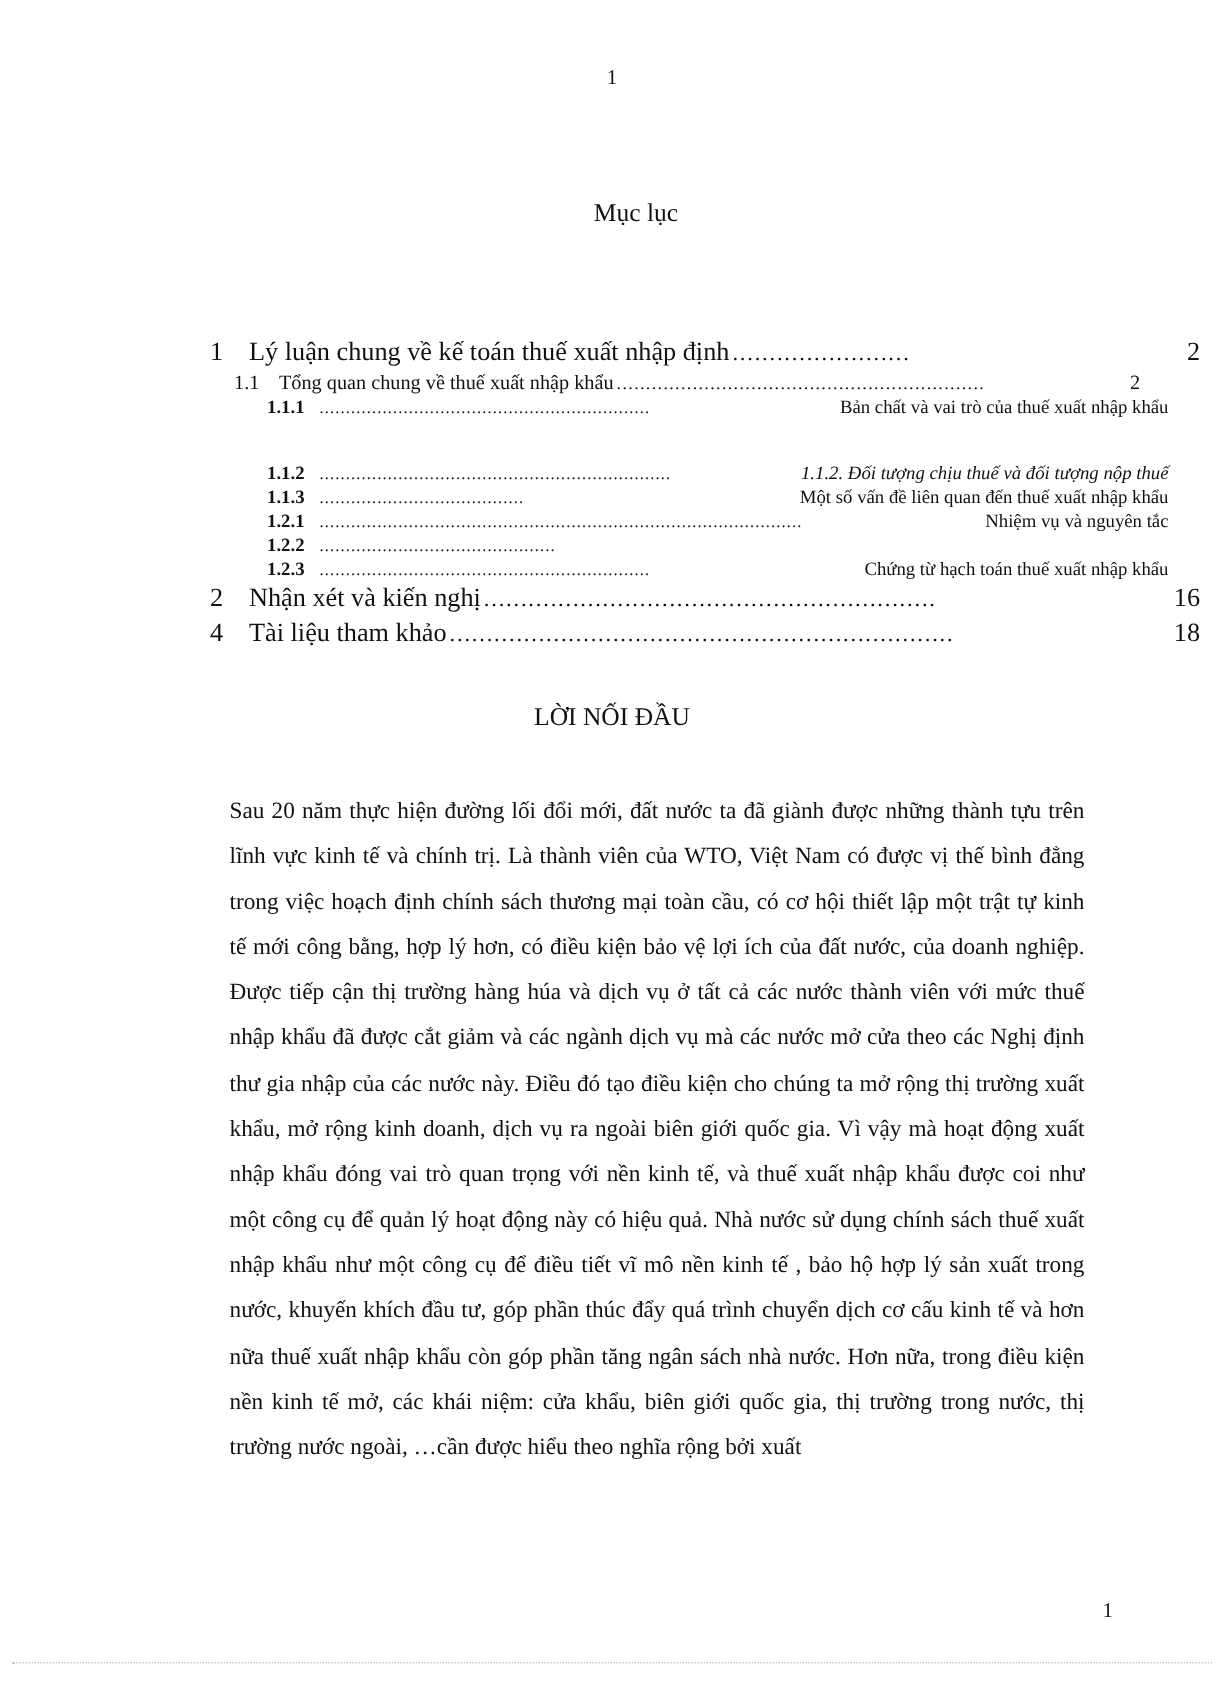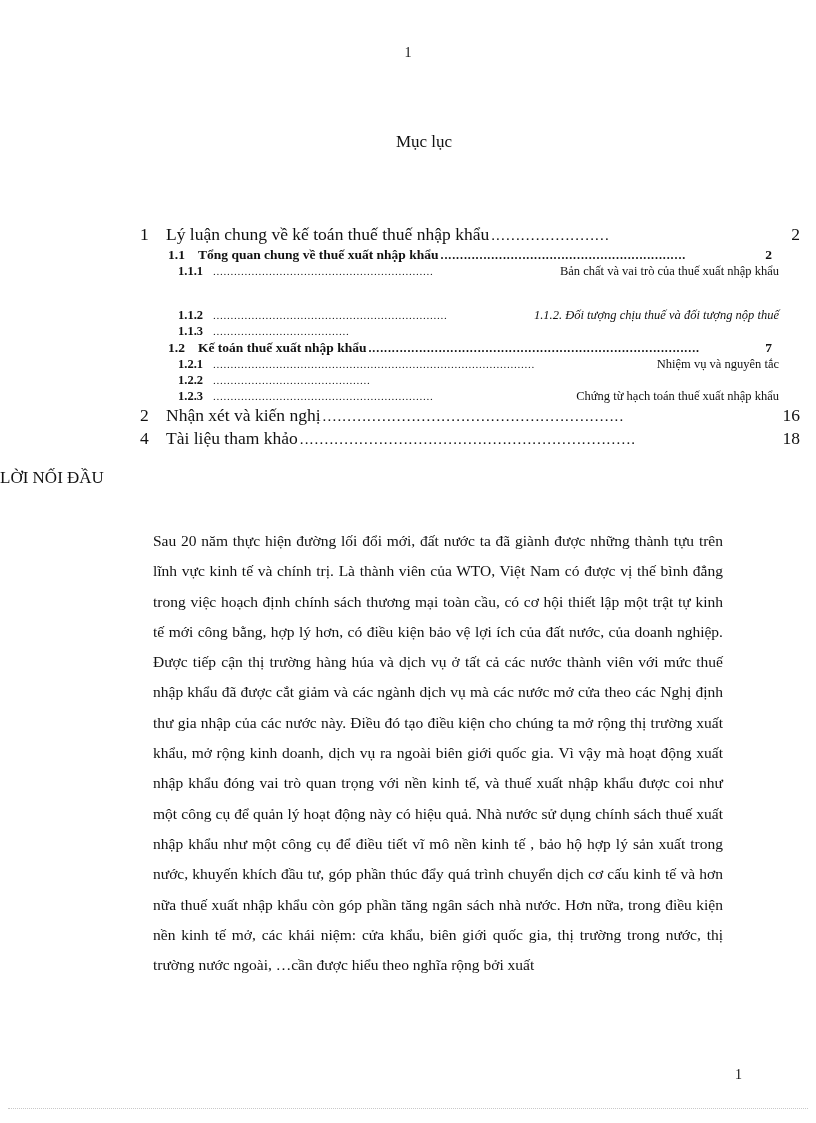--- a/index.html
+++ b/index.html
@@ -73,24 +73,23 @@
     padding: 0 2px;
   }
   .toc-l1 .pg {
     flex: 0 0 auto;
     text-align: right;
     padding-left: 8px;
   }
 
   .toc-l2 {
     font-size: 13.5px;
-    margin-left: 28px;
+    margin-left: 16px;
     margin-bottom: 1px;
     width: 604px;
-    font-weight: bold;
   }
   .toc-l2 .num {
     flex: 0 0 30px;
   }
   .toc-l2 .label { flex: 0 0 auto; }
   .toc-l2 .dots {
     flex: 1 1 auto;
     overflow: hidden;
     letter-spacing: 0.9px;
     font-size: 12px;
@@ -120,20 +119,21 @@
   .toc-l3.italic .label { font-style: italic; margin-top: 28px; }
 
   .toc-l2.wide { width: 604px; }
 
   
   .section-heading {
     position: absolute;
     top: 468px;
     left: 0;
     width: 816px;
+    text-align: center;
     font-size: 17px;
   }
 
   
   .body-text {
     position: absolute;
     top: 510px;
     left: 137px;
     width: 602px;
     font-size: 15.5px;
@@ -165,21 +165,21 @@
 <div class="page">
 
   <div class="page-number-top">1</div>
 
   <div class="doc-title">Mục lục</div>
 
   <div class="toc">
 
     <div class="toc-row toc-l1">
       <span class="num">1</span>
-      <span class="label">Lý luận chung về kế toán thuế thuế nhập khẩu</span>
+      <span class="label">Lý luận chung về kế toán thuế xuất nhập định</span>
       <span class="dots">........................</span>
       <span class="pg">2</span>
     </div>
 
     <div class="toc-row toc-l2">
       <span class="num">1.1</span>
       <span class="label">Tổng quan chung về thuế xuất nhập khẩu</span>
       <span class="dots">...............................................................</span>
       <span class="pg">2</span>
     </div>
@@ -194,29 +194,24 @@
     <div class="toc-row toc-l3 italic">
       <span class="num">1.1.2</span>
       <span class="dots">...................................................................</span>
       <span class="label">1.1.2. Đối tượng chịu thuế và đối tượng nộp thuế</span>
       <span class="pg">4</span>
     </div>
 
     <div class="toc-row toc-l3">
       <span class="num">1.1.3</span>
       <span class="dots">.......................................</span>
+      <span class="label">Một số vấn đề liên quan đến thuế xuất nhập khẩu</span>
       <span class="pg">5</span>
     </div>
 
-    <div class="toc-row toc-l2">
-      <span class="num">1.2</span>
-      <span class="label">Kế toán thuế xuất nhập khẩu</span>
-      <span class="dots">.....................................................................................</span>
-      <span class="pg">7</span>
-    </div>
 
     <div class="toc-row toc-l3">
       <span class="num">1.2.1</span>
       <span class="dots">............................................................................................</span>
       <span class="label">Nhiệm vụ và nguyên tắc</span>
       <span class="pg">7</span>
     </div>
 
     <div class="toc-row toc-l3">
       <span class="num">1.2.2</span>

